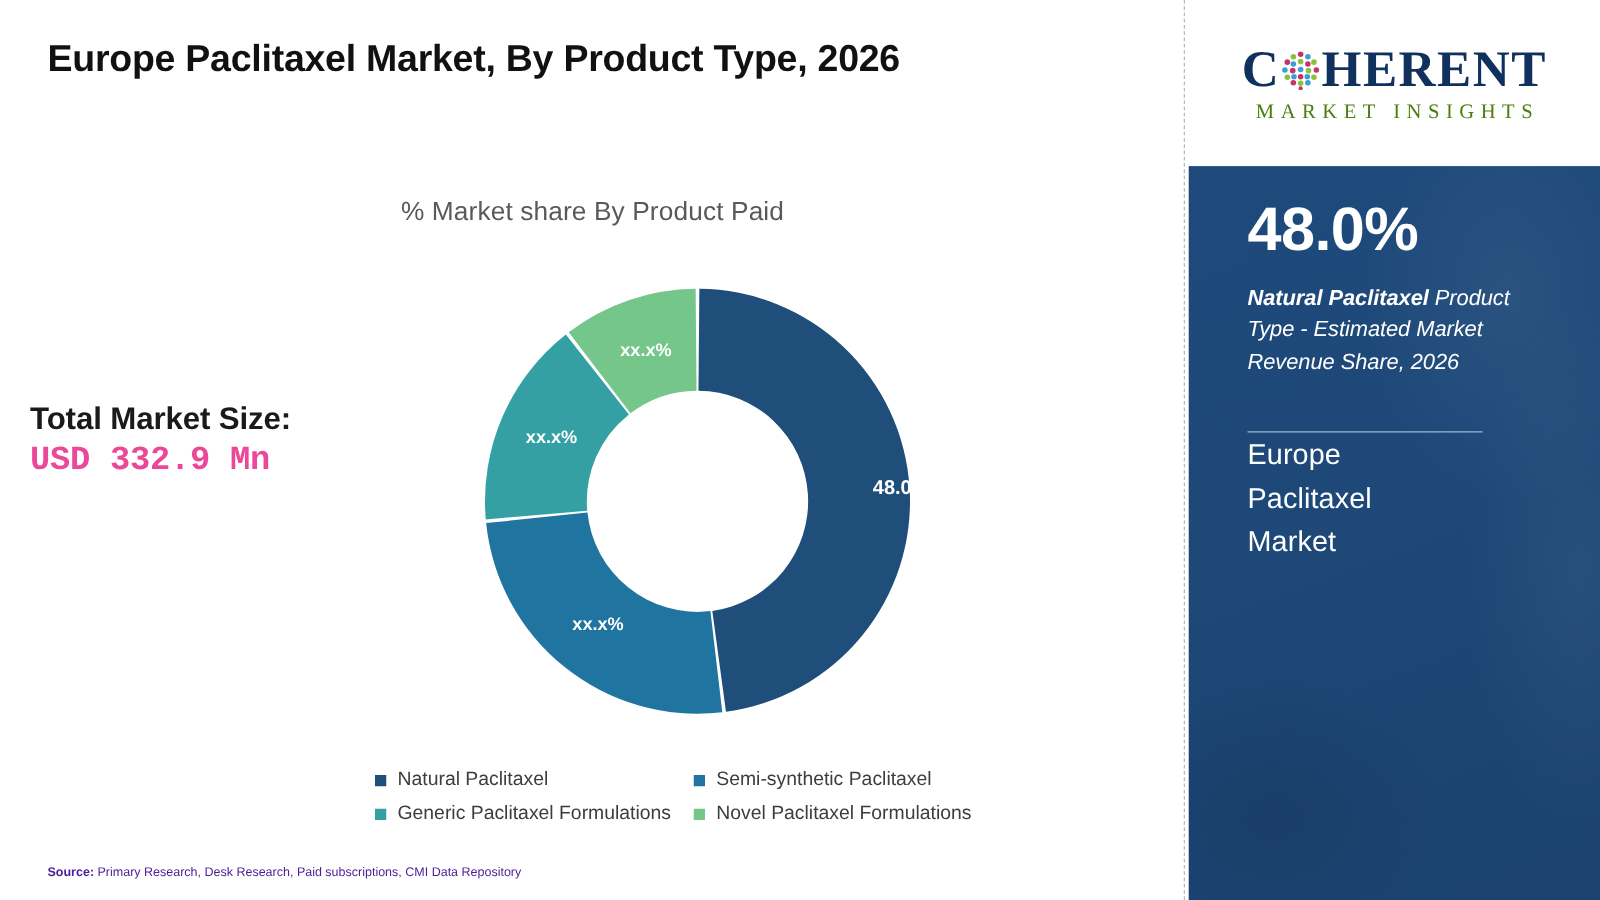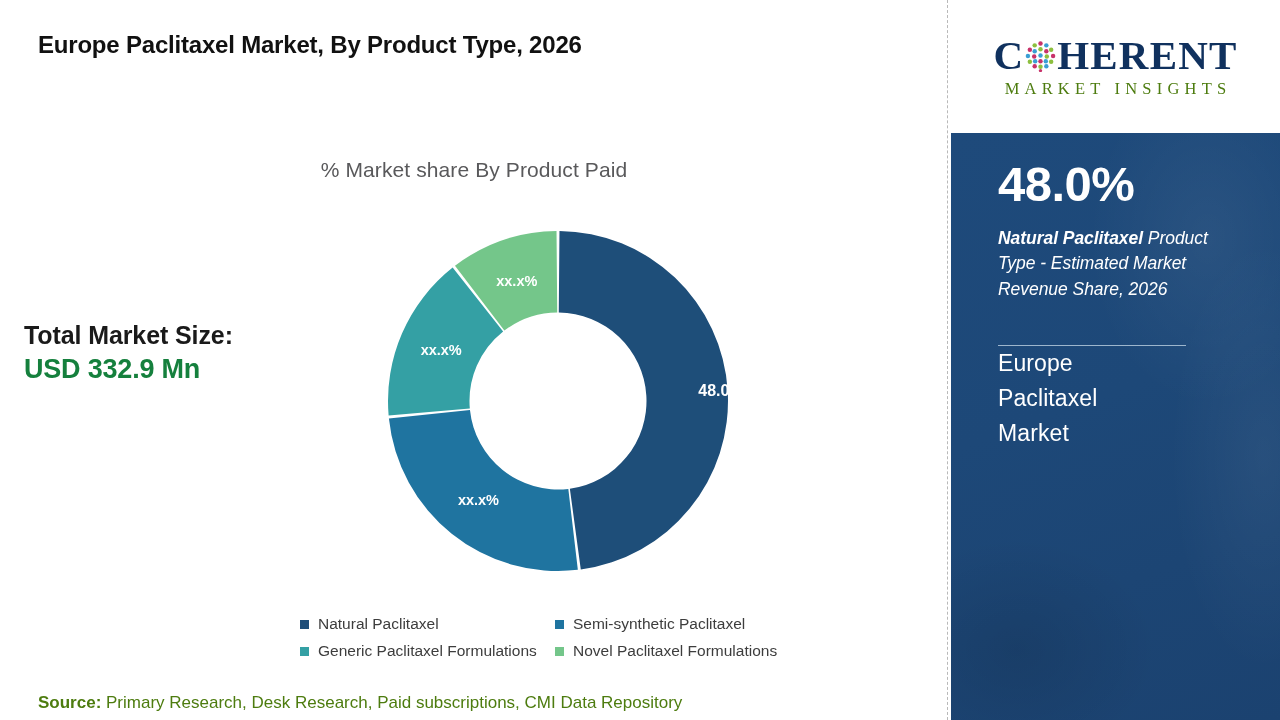--- a/index.html
+++ b/index.html
@@ -26,21 +26,21 @@
     left: 0; top: 0;
     width: 948px; height: 720px;
     background: #ffffff;
   }
 
   #chart-title {
     position: absolute;
     left: 38px;
     top: 31px;
     width: 880px;
-    font-size: 24px;
+    font-size: 30px;
     font-weight: bold;
     color: #111111;
     letter-spacing: -0.2px;
     line-height: 1.15;
     white-space: nowrap;
   }
 
   #chart-subtitle {
     position: absolute;
     left: 0;
@@ -62,23 +62,24 @@
   #total-label {
     font-size: 25px;
     color: #1a1a1a;
     line-height: 1.25;
     letter-spacing: -0.1px;
     font-weight: bold;
   }
   #total-value {
     font-size: 27px;
     font-weight: bold;
-    color: #15803d;
+    color: #ec4899;
     line-height: 1.35;
     letter-spacing: -0.2px;
+    font-family: Liberation Mono, monospace;
   }
 
   
   #donut-wrap {
     position: absolute;
     left: 383px;
     top: 226px;
     width: 350px;
     height: 350px;
   }
@@ -119,22 +120,22 @@
     height: 9px;
     margin-right: 9px;
     flex: 0 0 auto;
   }
 
   
   #source-line {
     position: absolute;
     left: 38px;
     top: 693px;
-    font-size: 17px;
-    color: #4d7c0f;
+    font-size: 10px;
+    color: #4c1d95;
     white-space: nowrap;
   }
   #source-line b { font-weight: bold; }
 
   
   #divider {
     position: absolute;
     left: 947px;
     top: 0;
     width: 0;

